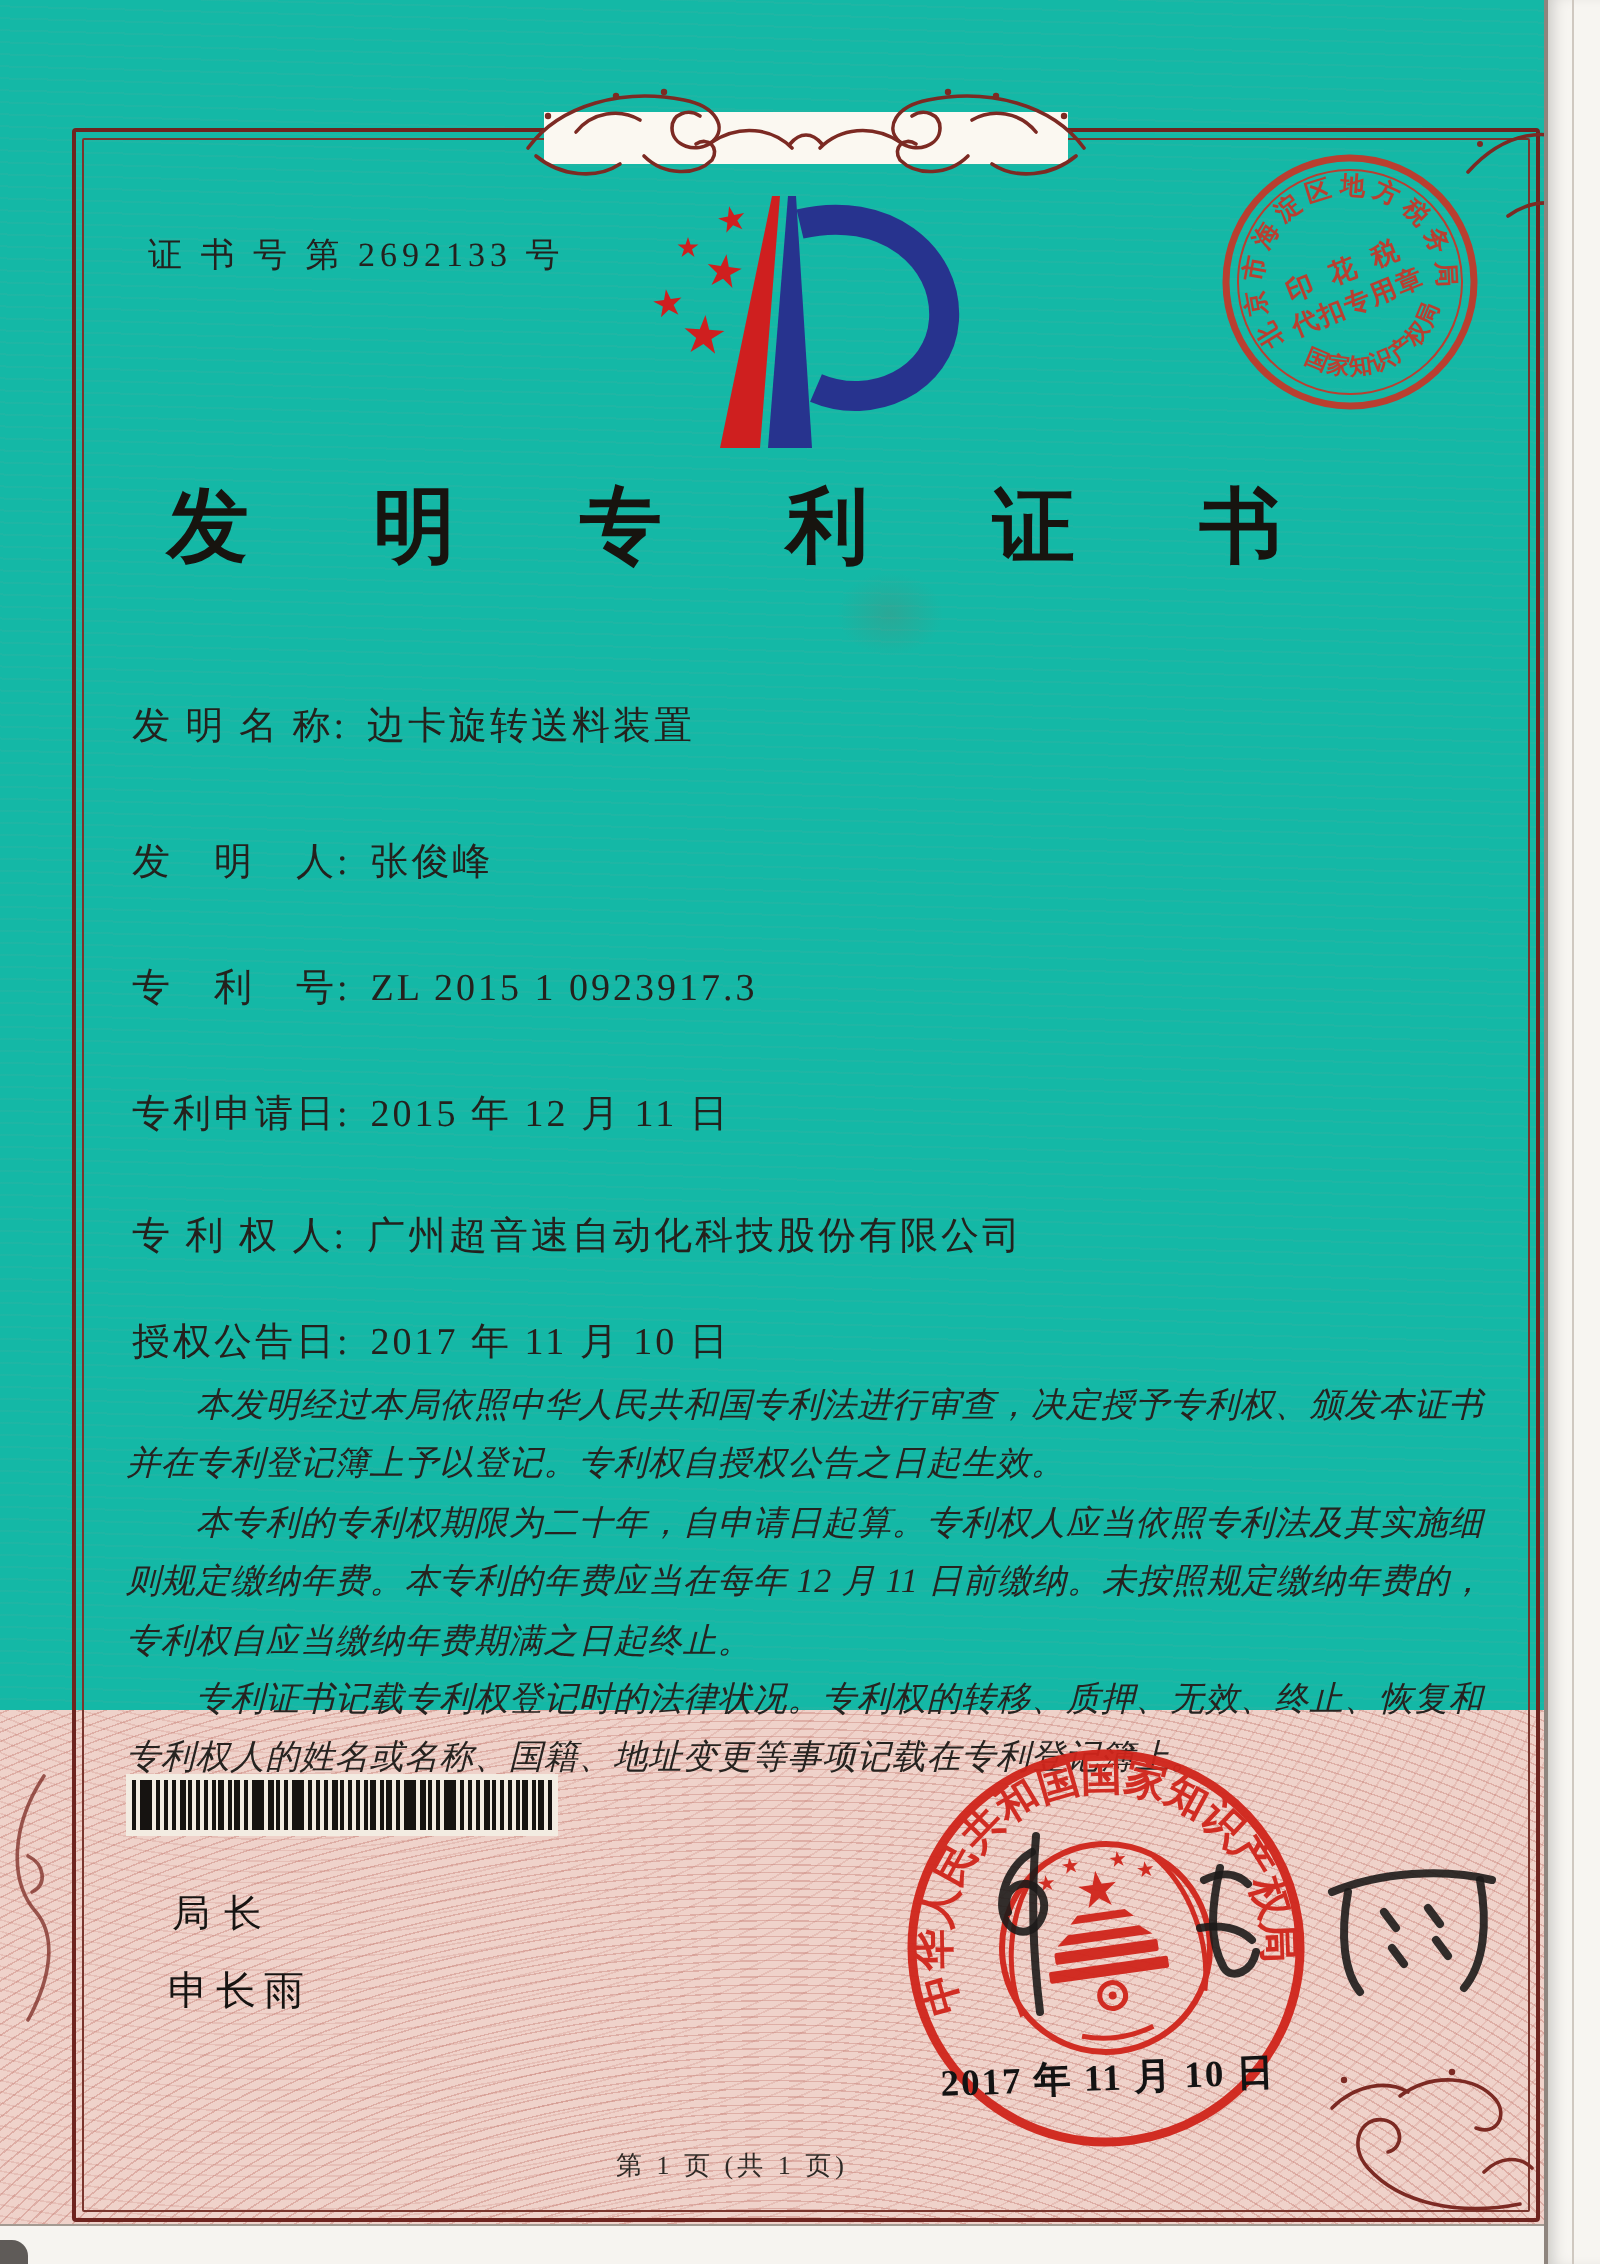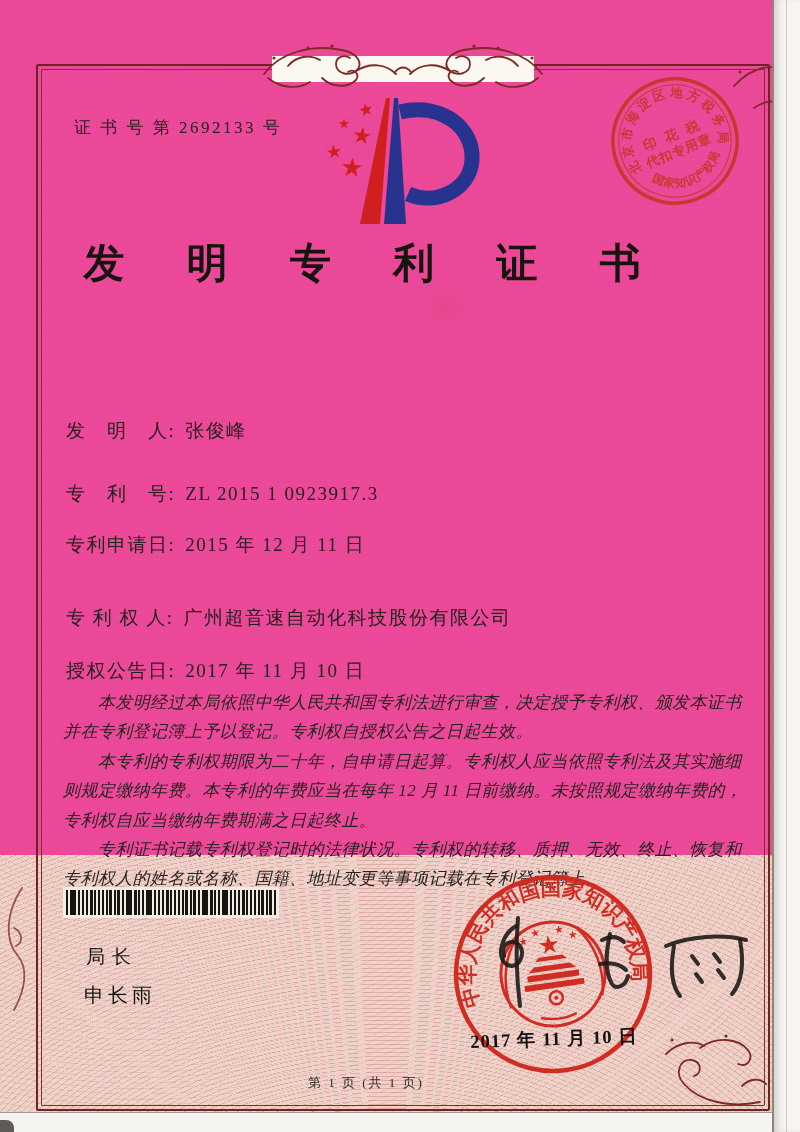--- a/index.html
+++ b/index.html
@@ -3,21 +3,21 @@
 <meta charset="utf-8">
 <style>
   html,body{margin:0;padding:0;}
   body{
     width:800px;height:1132px;overflow:hidden;
     font-family:"Liberation Serif","DejaVu Serif",serif;
     background:#e9e6e0;
   }
   .page{
     position:relative;width:800px;height:1132px;overflow:hidden;
-    background:#ec4899;
+    background:#14b8a6;
   }
   
   .texture-all{
     position:absolute;inset:0;z-index:0;pointer-events:none;
     background:repeating-linear-gradient(1.5deg, rgba(205,150,140,.10) 0 1px, rgba(0,0,0,0) 1px 6px);
     opacity:.55;
   }
   
   .pink-band{
     position:absolute;left:0;right:26px;top:855px;bottom:19px;z-index:0;
@@ -199,27 +199,30 @@
         </text>
         <text class="seal-red" x="0" y="-2" text-anchor="middle" font-size="13.5" font-weight="bold" letter-spacing="3">印 花 税</text>
         <text class="seal-red" x="0" y="15" text-anchor="middle" font-size="13" font-weight="bold" letter-spacing="1">代扣专用章</text>
       </g>
     </g>
   </svg>
 
   <div class="title">发 明 专 利 证 书</div>
   <div class="ink-smudge"></div>
 
+  <div class="field" style="top:350px;">
+    <span class="label">发 明 名 称:</span><span class="value">边卡旋转送料装置</span>
+  </div>
   <div class="field" style="top:418px;">
     <span class="label">发　明　人:</span><span class="value">张俊峰</span>
   </div>
   <div class="field" style="top:481px;">
     <span class="label">专　利　号:</span><span class="value">ZL 2015 1 0923917.3</span>
   </div>
-  <div class="field" style="top:532px;">
+  <div class="field" style="top:544px;">
     <span class="label">专利申请日:</span><span class="value">2015 年 12 月 11 日</span>
   </div>
   <div class="field" style="top:605px;">
     <span class="label">专 利 权 人:</span><span class="value">广州超音速自动化科技股份有限公司</span>
   </div>
   <div class="field" style="top:658px;">
     <span class="label">授权公告日:</span><span class="value">2017 年 11 月 10 日</span>
   </div>
 
   <div class="paragraphs">

